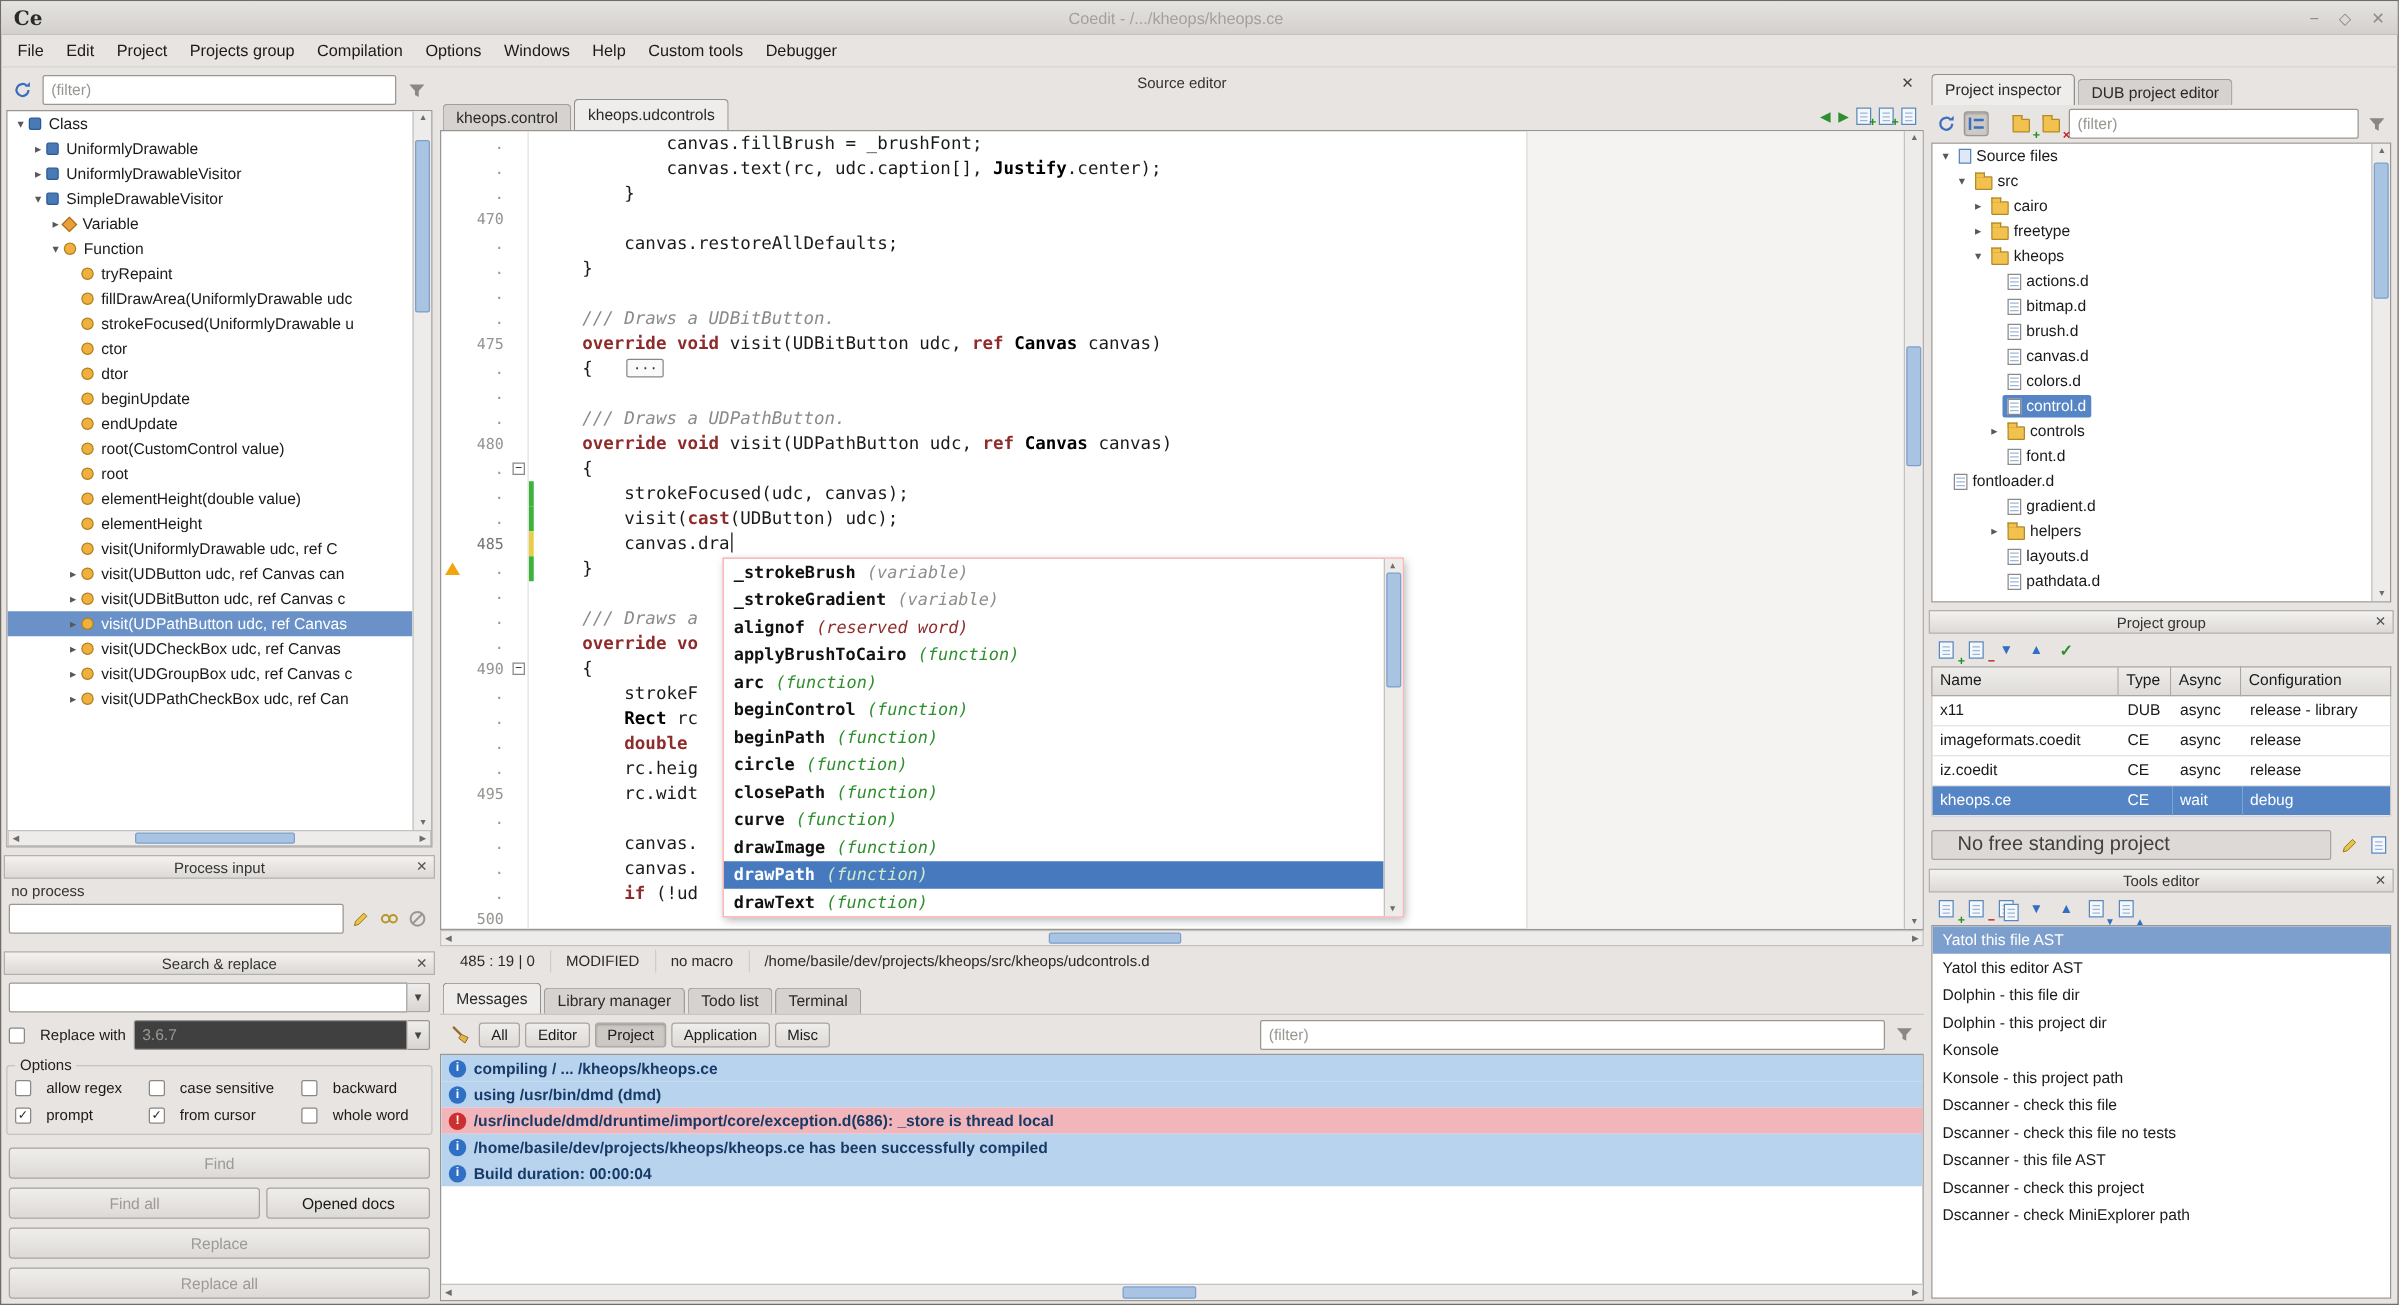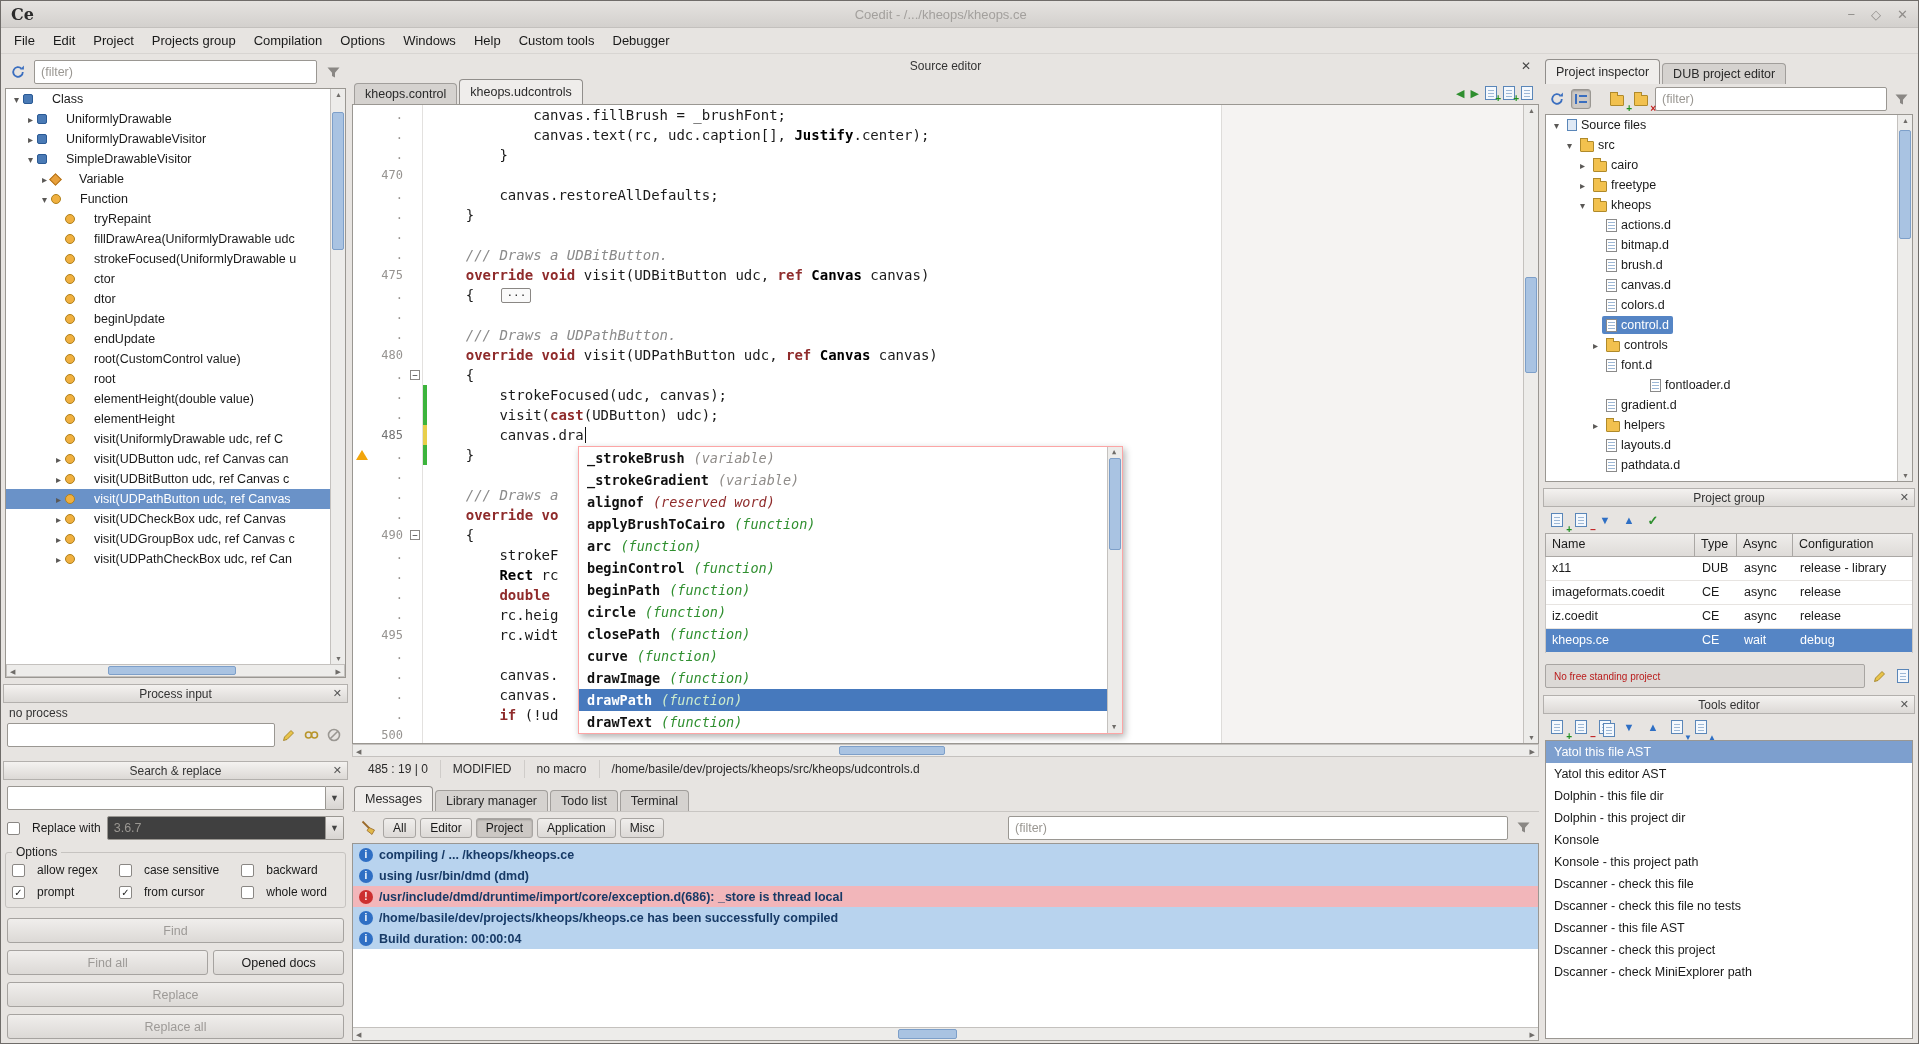--- a/index.html
+++ b/index.html
@@ -46,21 +46,21 @@
 .btn{height:25px;border:1px solid #a6a3a0;border-radius:3px;background:linear-gradient(#f0eeec,#dcd9d6);font-size:12.5px;display:flex;align-items:center;justify-content:center}
 .btn.disabled{color:#9d9a97}
 .cb{display:flex;align-items:center;gap:12px;font-size:12px;white-space:nowrap}
 .cbbox{width:13px;height:13px;background:#fff;border:1px solid #8a8784;border-radius:2px;display:flex;align-items:center;justify-content:center;font-size:10px;color:#222;flex:0 0 auto}
 
 .sunken{background:#fff;border:1px solid #9a9792}
 .treebox{position:relative;overflow:hidden;display:flex;flex-direction:column}
 .treerows{flex:1;overflow:hidden}
 .trow{height:20px;display:flex;align-items:center;font-size:12.5px;white-space:nowrap}
 .trow .expander{width:13px;text-align:center;color:#5a5856;font-size:10px;flex:0 0 auto}
-.tlabel{padding:0 19px;overflow:hidden}
+.tlabel{padding:0 6px;overflow:hidden}
 .trow.sel-full{background:#6a92c8;color:#fff}
 .tchip{display:flex;align-items:center;gap:4px;padding:0 4px;height:18px;border-radius:2px}
 .tchip.sel{background:var(--selection);color:#fff}
 .ic-class{width:10px;height:10px;background:#4a7ab5;border:1px solid #2a5a95;border-radius:2px;flex:0 0 auto}
 .ic-var{width:9px;height:9px;background:#e8a03a;border:1px solid #b0701a;transform:rotate(45deg);flex:0 0 auto}
 .ic-func{width:10px;height:10px;background:#f0b040;border:1px solid #b0801a;border-radius:50%;flex:0 0 auto}
 .ic-files{width:10px;height:12px;background:#dfe9f5;border:1px solid #5a86b8;flex:0 0 auto}
 .icon-folder{width:14px;height:11px;background:#f2c14e;border:1px solid #b08a2a;border-radius:1px;position:relative;flex:0 0 auto;margin-top:2px}
 .icon-folder::before{content:"";position:absolute;top:-4px;left:-1px;width:6px;height:3px;background:#f2c14e;border:1px solid #b08a2a;border-bottom:none}
 .icon-file{width:11px;height:13px;background:#fff;border:1px solid #8a8a8a;position:relative;flex:0 0 auto}
@@ -128,21 +128,21 @@
 
 .toolrowbar{display:flex;align-items:center;gap:4px;padding:3px 4px;flex:0 0 auto}
 #pg-table{font-size:12.5px;flex:0 0 auto}
 .pgh{display:grid;grid-template-columns:150px 42px 56px 1fr}
 .pgh span{background:linear-gradient(#efedeb,#dedbd8);border:1px solid #aaa7a4;border-left:none;padding:3px 6px;height:24px;white-space:nowrap;overflow:hidden}
 .pgh span:first-child{border-left:1px solid #aaa7a4}
 .pgrow{display:grid;grid-template-columns:150px 42px 56px 1fr;background:#fff;border-left:1px solid #c9c6c3;border-right:1px solid #c9c6c3}
 .pgrow span{padding:4px 6px;height:24px;border-bottom:1px solid #e7e4e1;overflow:hidden;white-space:nowrap}
 .pgrow.sel span{background:var(--selection);color:#fff}
 .freerow{height:26px;display:flex;align-items:center;gap:4px;margin-top:10px;flex:0 0 auto}
-.freelabel{flex:1;height:24px;background:#dcd9d6;border:1px solid #a8a5a2;border-radius:2px;display:flex;align-items:center;padding:0 8px;font-size:10px;color:#b91c1c}
+.freelabel{flex:1;height:24px;background:#dcd9d6;border:1px solid #a8a5a2;border-radius:2px;display:flex;align-items:center;padding:0 20px;font-size:16px;color:#404040}
 #tools-list{flex:1;overflow:hidden}
 .toolrow{height:22px;display:flex;align-items:center;padding:0 8px;font-size:12.5px;white-space:nowrap}
 .toolrow.sel{background:#7d9fce;color:#fff}
 
 .tool-doc{position:relative;width:12px;height:14px;background:#f4f8fd;border:1px solid #5a86b8;flex:0 0 auto}
 .tool-doc::before{content:"";position:absolute;left:2px;top:3px;width:6px;height:1px;background:#9db8d6;box-shadow:0 3px 0 #9db8d6,0 6px 0 #9db8d6}
 .badge{position:absolute;right:-5px;bottom:-5px;font-size:10px;font-weight:bold;line-height:1}
 .bplus{color:#1f8f1f}.bminus{color:#c22222}
 .arrow-blue{color:#2f6fc4;font-size:11px;font-weight:bold}
 .arrow-green{color:#2f8f2f;font-size:11px}
@@ -708,21 +708,21 @@
                   <span>controls</span>
                 </span>
               </div>
               <div class="trow" style="padding-left: 43px;">
                 <span class="expander"></span>
                 <span class="tchip">
                   <span class="icon-file"></span>
                   <span>font.d</span>
                 </span>
               </div>
-              <div class="trow" style="padding-left: 43px; margin-left: 44px;">
+              <div class="trow" style="">
                 <span class="expander"></span>
                 <span class="tchip">
                   <span class="icon-file"></span>
                   <span>fontloader.d</span>
                 </span>
               </div>
               <div class="trow" style="padding-left: 43px;">
                 <span class="expander"></span>
                 <span class="tchip">
                   <span class="icon-file"></span>

